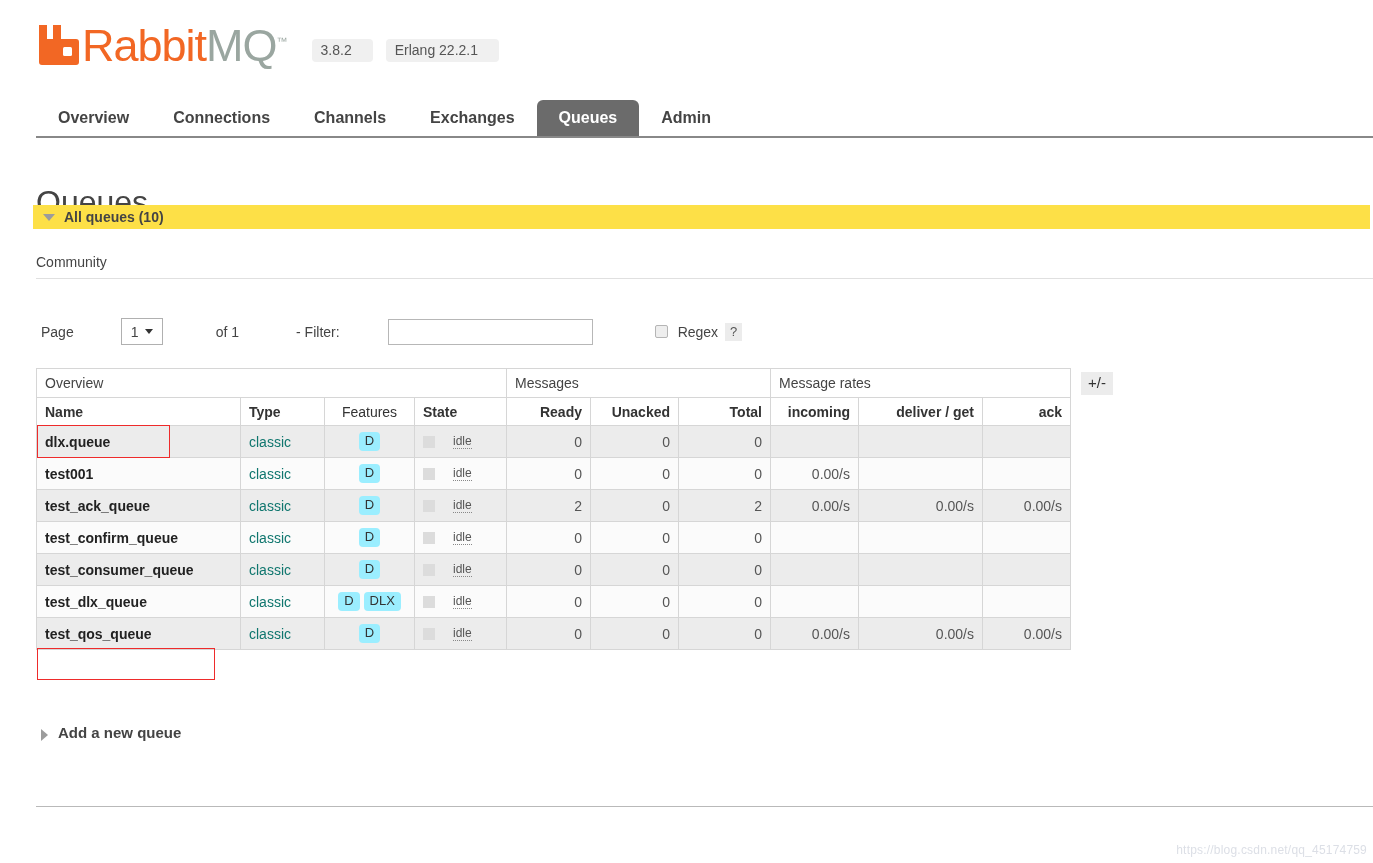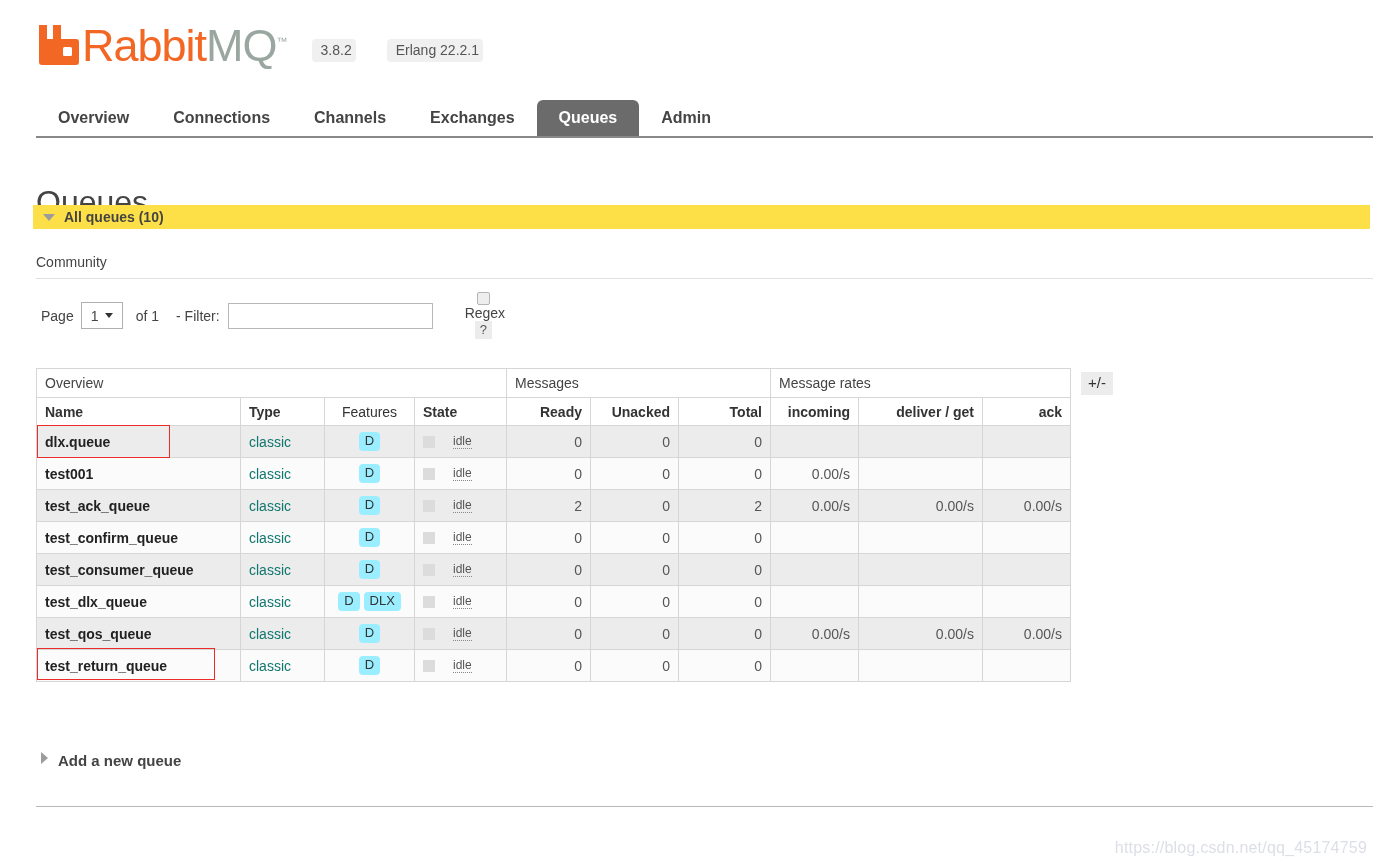--- a/index.html
+++ b/index.html
@@ -45,24 +45,24 @@
   }
   .version-badges {
     display: flex;
     align-items: center;
     margin-left: 24px;
     margin-bottom: 7px;
   }
   .version-badge {
     background: #f0f0f0;
     border-radius: 4px;
-    padding: 3px 4px 4px 9px;
+    padding: 3px 21px 4px 9px;
     font-size: 14px;
     color: #555;
-    margin-right: 31px;
+    margin-right: 13px;
     white-space: nowrap;
   }
 
   
   .nav {
     position: absolute;
     left: 36px; top: 100px;
     width: 1337px;
     height: 38px;
     border-bottom: 2px solid #888;
@@ -136,25 +136,26 @@
   }
   .pagination-rule {
     position: absolute;
     left: 36px; top: 278px;
     width: 1337px;
     height: 1px;
     background: #e0e0e0;
   }
   .pagination-controls {
     position: absolute;
-    left: 41px; top: 292px;
-    display: flex;
-    align-items: center;
-    font-size: 14px;
-    color: #444;
+    left: 41px; top: 318px;
+    display: flex;
+    align-items: center;
+    font-size: 14px;
+    color: #444;
+    gap: 40px;
   }
   .lbl-page { margin-right: 7px; }
   .page-select {
     width: 42px; height: 27px;
     border: 1px solid #b0b0b0;
     background: #fff;
     display: flex;
     align-items: center;
     justify-content: center;
     font-size: 14px;
@@ -177,21 +178,20 @@
     background: #fff;
     font-size: 13px;
     padding: 2px 4px;
     font-family: "Liberation Sans", sans-serif;
     color: #444;
   }
   .regex-wrap {
     display: flex;
     align-items: center;
     margin-left: 22px;
-    flex-direction: column;
   }
   .regex-box {
     width: 13px; height: 13px;
     border: 1px solid #b5b5b5;
     border-radius: 2px;
     background: #eeeeee;
     cursor: pointer;
   }
   .lbl-regex { margin-left: 10px; margin-right: 7px; }
   .help-q {
@@ -296,23 +296,23 @@
   
   .annot {
     position: absolute;
     border: 1.5px solid #ee2b2b;
     pointer-events: none;
   }
 
   
   .add-queue {
     position: absolute;
-    left: 41px; top: 752px;
-    display: flex;
-    align-items: flex-start;
+    left: 41px; top: 724px;
+    display: flex;
+    align-items: flex-end;
     cursor: pointer;
   }
   .add-queue-label {
     font-size: 15px;
     font-weight: bold;
     color: #444;
   }
 
   
   .footer-rule {
@@ -333,21 +333,21 @@
     font-weight: bold;
     color: #333;
     text-decoration: none;
     margin-right: 36px;
     white-space: nowrap;
     cursor: pointer;
   }
   .watermark {
     position: absolute;
     right: 6px; bottom: 6px;
-    font-size: 16px;
+    font-size: 12px;
     color: #dcdfe6;
     letter-spacing: 0.2px;
     user-select: none;
   }
 </style>
 </head>
 <body>
 
 <div id="page">
 
@@ -550,37 +550,20 @@
                 <span class="state-text">idle</span>
               </div>
             </td>
             <td class="num">0</td>
             <td class="num">0</td>
             <td class="num">0</td>
             <td class="num">0.00/s</td>
             <td class="num">0.00/s</td>
             <td class="num">0.00/s</td>
           </tr>
-          <tr class="even">
-            <td class="name">test_return_queue</td>
-            <td class="type">classic</td>
-            <td class="feat"><span class="badge">D</span></td>
-            <td class="state">
-              <div class="state-inner">
-                <span class="state-swatch"></span>
-                <span class="state-text">idle</span>
-              </div>
-            </td>
-            <td class="num">0</td>
-            <td class="num">0</td>
-            <td class="num">0</td>
-            <td class="num"></td>
-            <td class="num"></td>
-            <td class="num"></td>
-          </tr>
         </tbody>
     </table>
   </div>
 
   <div class="plusminus">+/-</div>
 
   <div class="annot" style="left:37px; top:425px; width:133px; height:33px;"></div>
   <div class="annot" style="left:37px; top:648px; width:178px; height:32px;"></div>
 
   <div class="add-queue">

